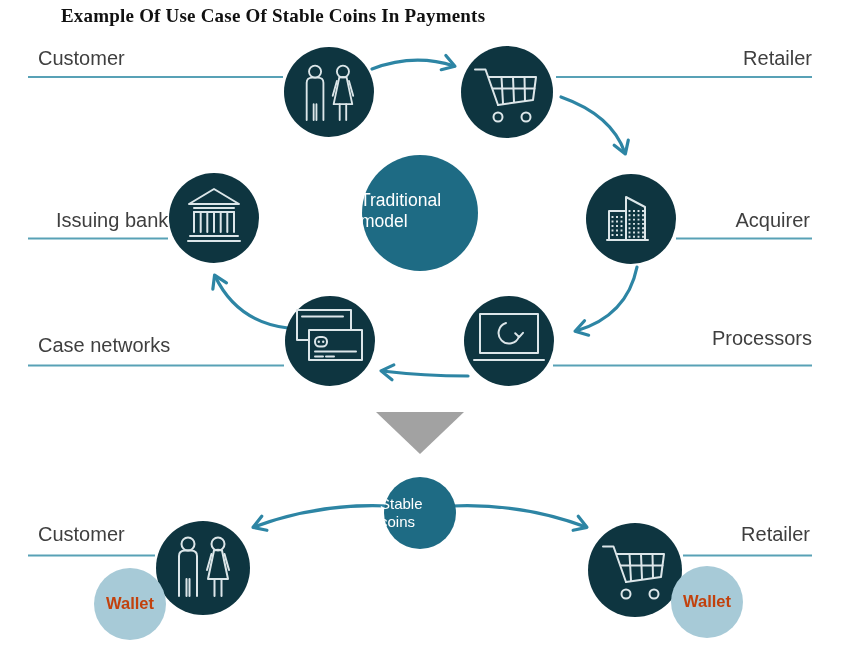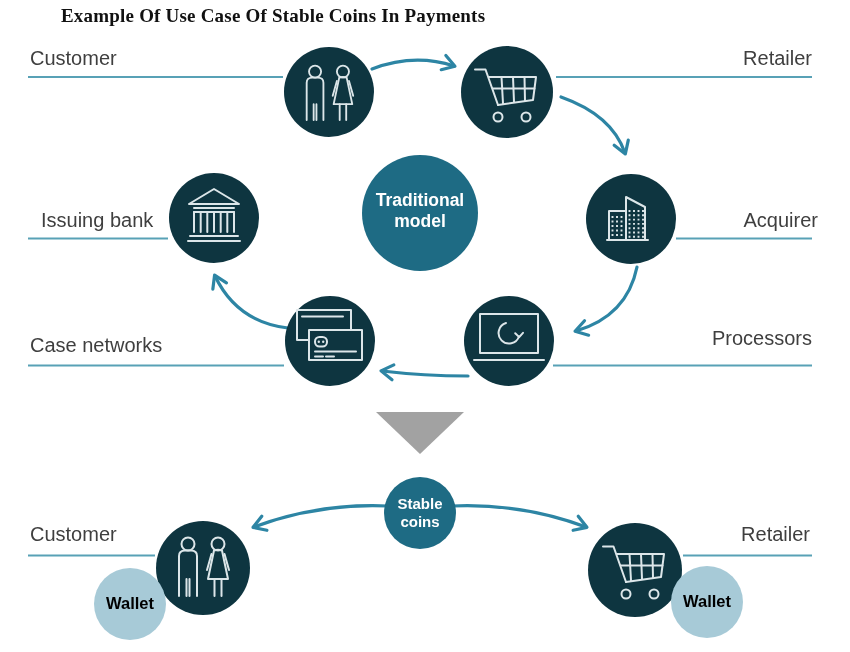--- a/index.html
+++ b/index.html
@@ -1,25 +1,25 @@
 <!DOCTYPE html>
 <html><head>
 <meta charset="utf-8">
 <style>
   html,body{margin:0;padding:0;background:#ffffff;}
   #stage{position:relative;width:850px;height:652px;background:#ffffff;overflow:hidden;
          font-family:"Liberation Sans", sans-serif;}
   #stage svg{position:absolute;left:0;top:0;}
   .title{position:absolute;left:27px;top:5px;font-family:"Liberation Serif", serif;
          font-weight:700;font-size:19px;color:#111111;letter-spacing:.2px;margin-left:34px;}
-  .label{position:absolute;font-size:20px;color:#3f3f3f;white-space:nowrap;}
-  .circle-text{position:absolute;color:#ffffff;font-weight:700;text-align:center;line-height:1.22;}
+  .label{position:absolute;font-size:20px;color:#3f3f3f;white-space:nowrap;margin-left:8px;}
+  .circle-text{position:absolute;color:#ffffff;font-weight:400;text-align:left;line-height:1.22;}
   .trad{left:360px;top:190px;width:120px;font-size:17.5px;}
   .stab{left:380px;top:495px;width:80px;font-size:15px;}
-  .wallet-text{position:absolute;width:74px;text-align:center;color:#000000;
+  .wallet-text{position:absolute;width:74px;text-align:center;color:#c2410c;
                font-weight:700;font-size:16.5px;}
   .w1{left:93px;top:594px;}
   .w2{left:670px;top:592px;}
 </style>
 </head>
 <body>
 
 <div id="stage">
 
 <svg width="850" height="652" viewBox="0 0 850 652">
@@ -146,22 +146,22 @@
     <circle cx="635" cy="570" r="47" fill="#0e3540"></circle>
     <use href="#cart" transform="translate(633,570)"></use>
   </g>
   <circle cx="707" cy="602" r="36" fill="#a7cad7"></circle>
 </svg>
 
 <div class="title">Example Of Use Case Of Stable Coins In Payments</div>
 
 <div class="label" style="left:30px;top:47px">Customer</div>
 <div class="label" style="right:38px;top:47px">Retailer</div>
-<div class="label" style="left:41px;top:209px">Issuing bank</div>
-<div class="label" style="right:32px;top:209px">Acquirer</div>
+<div class="label" style="left:48px;top:209px">Issuing bank</div>
+<div class="label" style="right:40px;top:209px">Acquirer</div>
 <div class="label" style="left:30px;top:334px">Case networks</div>
 <div class="label" style="right:38px;top:327px">Processors</div>
 <div class="label" style="left:30px;top:523px">Customer</div>
 <div class="label" style="right:40px;top:523px">Retailer</div>
 
 <div class="circle-text trad">Traditional model</div>
 <div class="circle-text stab">Stable coins</div>
 <div class="wallet-text w1">Wallet</div>
 <div class="wallet-text w2">Wallet</div>
 

